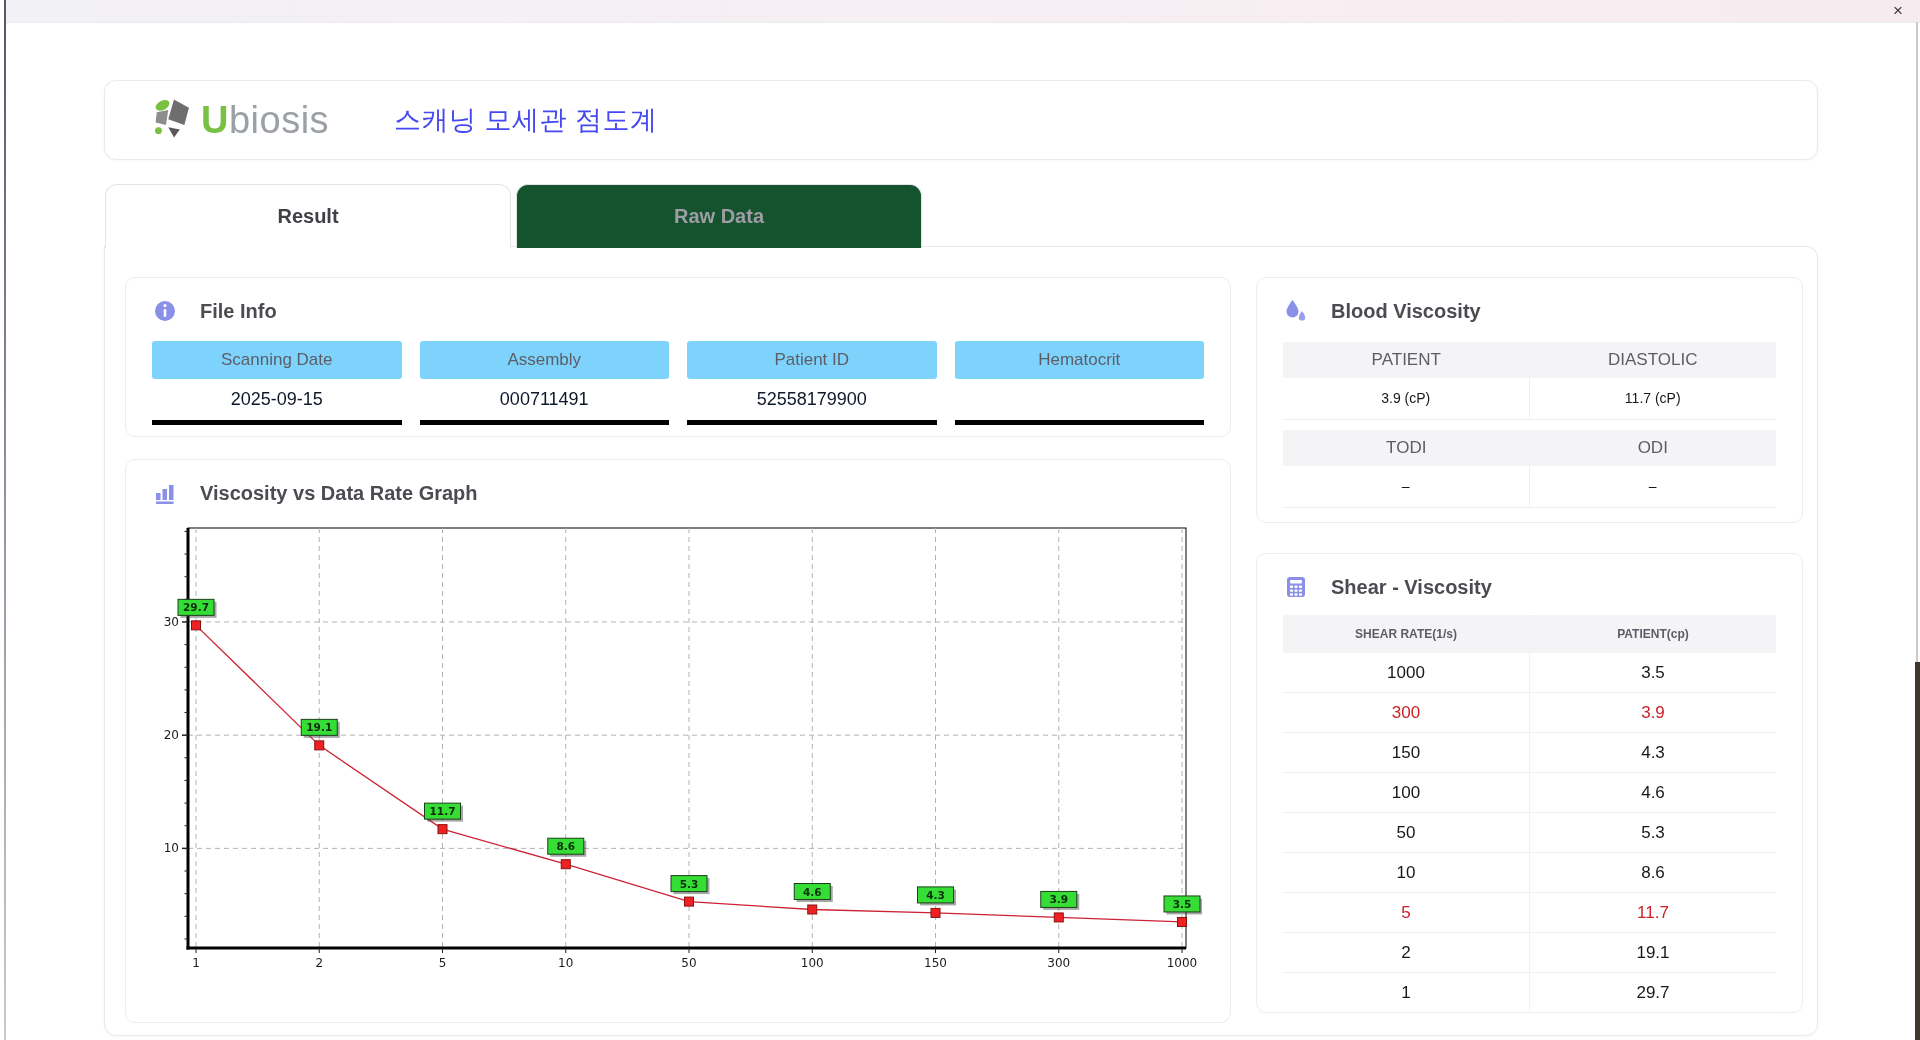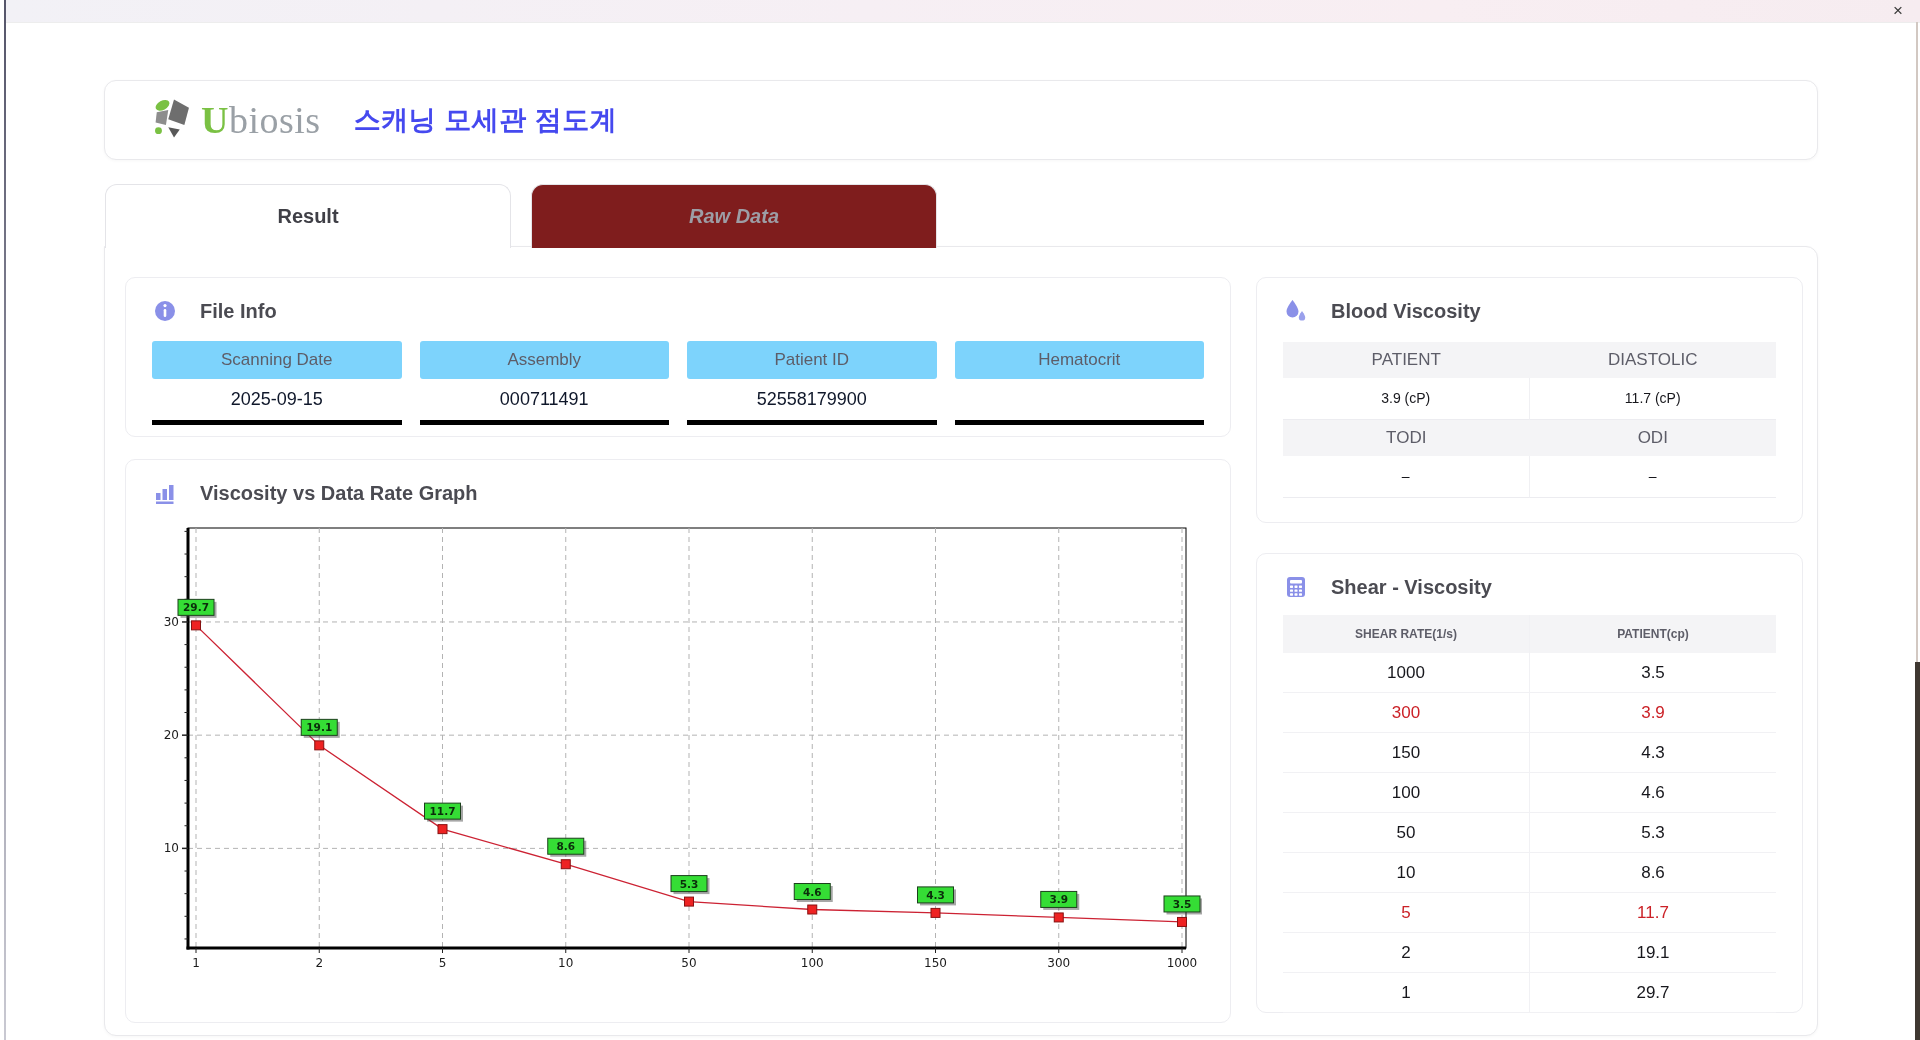--- a/index.html
+++ b/index.html
@@ -12,54 +12,54 @@
     border-bottom:1px solid #ededed;}
   .close-btn{position:absolute;right:12px;top:1px;font-size:17px;color:#3a3a3a;line-height:20px;width:20px;text-align:center;cursor:default;}
   .left-edge{position:absolute;left:4px;top:0;width:2px;height:100%;background:linear-gradient(#55556a,#9a9aa8 55%,#c9c9d2);}
   .right-edge-top{position:absolute;right:2px;top:22px;width:2px;height:640px;background:#d2c8c2;}
   .right-edge-bottom{position:absolute;right:0;top:662px;width:5px;height:378px;background:#3f3831;}
 
   .card{background:#fff;border:1px solid #e9e9ec;border-radius:12px;box-shadow:0 1px 3px rgba(40,40,60,.04);}
 
   
   .header-card{position:absolute;left:104px;top:80px;width:1712px;height:78px;display:flex;align-items:center;}
-  .logo{display:flex;align-items:center;margin-left:46px;font-family:Liberation Serif, serif;}
+  .logo{display:flex;align-items:center;margin-left:46px;}
   .logo svg{margin-right:4px;}
   .logo-text{font-size:38px;letter-spacing:.5px;line-height:1;}
   .logo-text .u{color:#7ac143;font-weight:700;}
   .logo-text .rest{color:#9aa0a6;font-weight:500;}
-  .app-title{color:#4549ef;font-weight:700;font-size:27px;margin-left:33px;letter-spacing:.5px;}
+  .app-title{color:#4549ef;font-weight:400;font-size:27px;margin-left:65px;letter-spacing:.5px;}
 
   
   .tabs{position:absolute;left:105px;top:184px;display:flex;z-index:3;}
   .tab{width:404px;height:63px;line-height:63px;text-align:center;font-size:20px;font-weight:700;
        border:1px solid #e4e4e8;border-bottom:none;border-radius:12px 12px 0 0;}
   .tab.active{background:#fff;color:#3f3f46;z-index:4;}
-  .tab:not(.active){background:#7f1d1d;color:#9d9da5;margin-left:20px;font-weight:600;font-style:italic;}
+  .tab:not(.active){background:#14532d;color:#9d9da5;margin-left:5px;font-weight:600;}
 
   
   .main-card{position:absolute;left:104px;top:246px;width:1712px;height:788px;border-radius:0 12px 12px 12px;}
 
   .inner-card{position:absolute;background:#fff;border:1px solid #ededf1;border-radius:10px;}
   .card-title{display:flex;align-items:center;gap:22px;font-size:20px;font-weight:700;color:#4b4b52;padding:20px 0 0 26px;}
   .card-title .ticon{display:inline-flex;width:26px;height:26px;align-items:center;justify-content:center;}
 
   .file-info-card{left:20px;top:30px;width:1104px;height:158px;}
   .fi-fields{display:flex;gap:18px;padding:17px 26px 0 26px;}
   .fi-col{flex:1;}
   .fi-head{height:38px;line-height:38px;background:#7dd3fc;color:#5d5d68;text-align:center;font-size:17px;border-radius:3px;}
   .fi-val{height:41px;line-height:41px;text-align:center;font-size:18px;color:#0f172a;border-bottom:5px solid #000000;}
 
   .graph-card{left:20px;top:212px;width:1104px;height:562px;}
   .chart-wrap{margin:8px 0 0 16px;}
 
   .bv-card{left:1151px;top:30px;width:545px;height:244px;}
   .bv-table{padding:18px 26px 0 26px;}
   .bv-grid{display:grid;grid-template-columns:1fr 1fr;}
-  .bv-grid + .bv-grid{}
+  .bv-grid + .bv-grid{margin-top:10px;}
   .bv-head{height:36px;line-height:36px;background:#f4f4f6;color:#5d5d68;text-align:center;font-size:17px;}
   .bv-val{height:41px;line-height:41px;text-align:center;font-size:14px;color:#17171c;border-bottom:1px solid #ececf0;}
   .bv-val:first-of-type{border-right:1px solid #f0f0f3;}
   .bv-grid .bv-val:nth-child(3){border-right:1px solid #f0f0f3;}
 
   .shear-card{left:1151px;top:306px;width:545px;height:458px;}
   table.shear{width:calc(100% - 52px);margin:15px 26px 0 26px;border-collapse:collapse;}
   table.shear th{background:#f4f4f6;color:#5d5d68;font-size:12px;font-weight:700;height:36px;}
   table.shear td{height:37px;text-align:center;font-size:17px;color:#17171c;border-bottom:1px solid #f1f1f4;}
   table.shear th:first-child, table.shear td:first-child{border-right:1px solid #f1f1f4;width:50%;}

